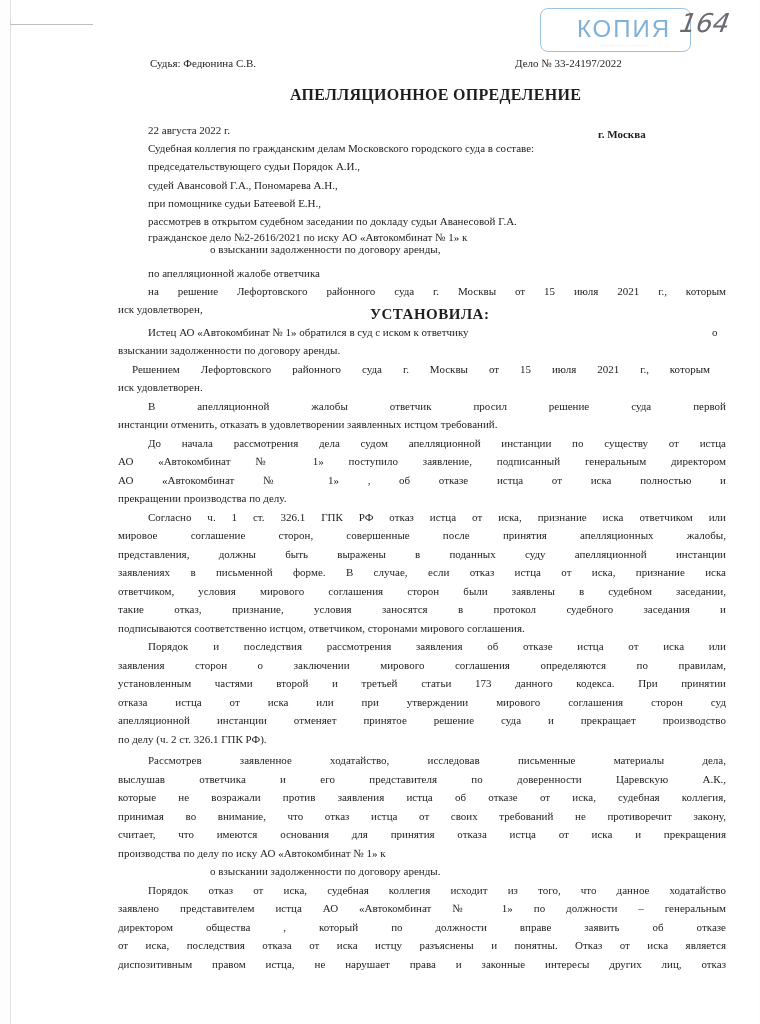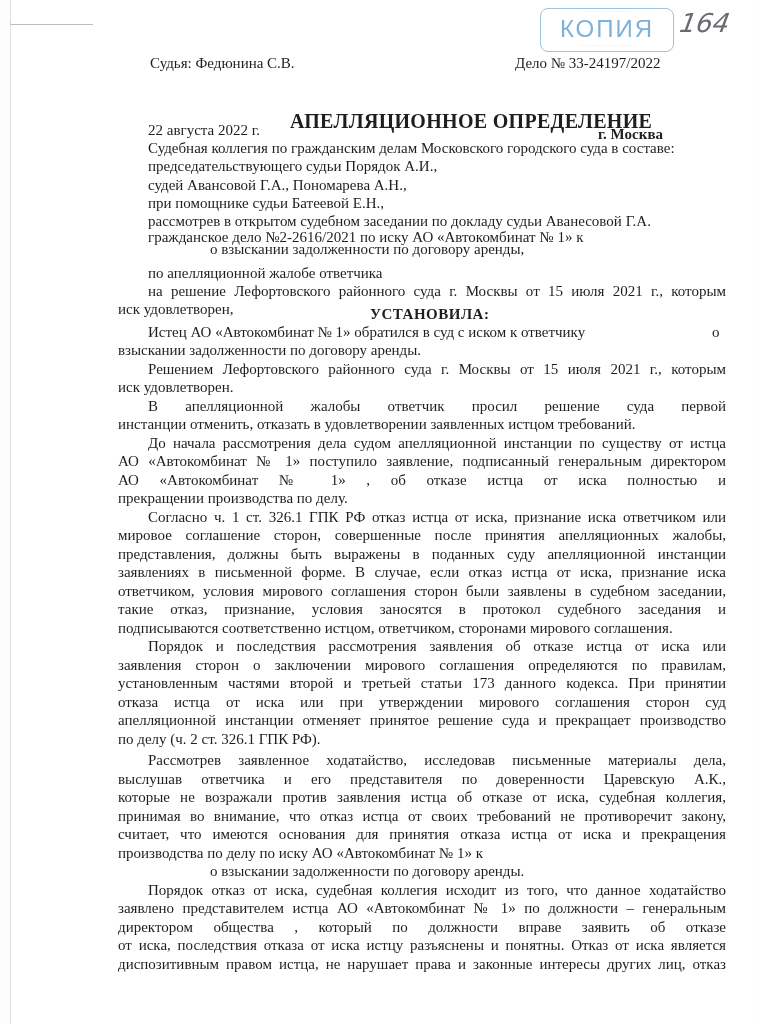--- a/index.html
+++ b/index.html
@@ -15,37 +15,37 @@
       background: #ffffff;
       border-left: 1px solid #e2e2e2;
     }
     .topline {
       position: absolute; left: 10px; top: 20px; width: 82px; height: 4px;
       border-bottom: 1px solid #bdbdbd; border-left: 1px solid #cfcfcf;
     }
     .stamp {
       position: absolute; left: 540px; top: 8px; width: 132px; height: 42px;
       border: 1.5px solid #9ec3e0; border-radius: 8px;
-      color: #7fb1d8; text-align: center;
+      color: #7fb1d8; text-align: center; padding-left: 17px;
     }
     .stamp .small-top, .stamp .small-bottom {
       font-family: "Liberation Sans", sans-serif;
       font-size: 4px; letter-spacing: 0.5px; color: #9ec3e0; line-height: 6px;
     }
     .stamp .big {
       font-family: "Liberation Sans", sans-serif;
       font-size: 24px; letter-spacing: 2px; line-height: 28px; font-weight: normal;
     }
     .handwriting {
       position: absolute; left: 680px; top: 8px;
       font-family: "DejaVu Sans", sans-serif; font-style: italic;
       font-size: 26px; color: #6a6a70; transform: skew(-10deg);
     }
-    .line { position: absolute; font-size: 15px; white-space: nowrap; line-height: 17px; }
-    .title { position: absolute; left: 290px; top: 86px; font-size: 20px; font-weight: bold; letter-spacing: 0.3px; margin-top: 24px; }
+    .line { position: absolute; font-size: 11px; white-space: nowrap; line-height: 17px; }
+    .title { position: absolute; left: 290px; top: 86px; font-size: 16px; font-weight: bold; letter-spacing: 0.3px; }
     .heading { position: absolute; left: 370px; top: 306px; font-size: 15px; font-weight: bold; letter-spacing: 0.5px; }
     .just { text-align: justify; text-align-last: justify; width: 578px; }
   </style>
 </head>
 <body>
 
 <div class="page"></div>
 <div class="topline"></div>
 
 <div class="stamp">
@@ -72,21 +72,21 @@
 <div class="line" style="left:148px;top:265px;text-align:right;">по апелляционной жалобе ответчика</div>
 <div class="line" style="left:148px;top:283px;width:578px;text-align:justify;text-align-last:justify;">на решение Лефортовского районного суда г. Москвы от 15 июля 2021 г., которым</div>
 <div class="line" style="left:118px;top:301px;">иск удовлетворен,</div>
 
 <div class="heading">УСТАНОВИЛА:</div>
 
 <div id="body-lines">
     <div class="line" style="left: 148px; top: 324px;">Истец АО «Автокомбинат № 1» обратился в суд с иском к ответчику</div>
     <div class="line" style="left: 712px; top: 324px;">о</div>
     <div class="line" style="left: 118px; top: 342px;">взыскании задолженности по договору аренды.</div>
-    <div class="line just" style="left: 148px; top: 361px; width: 578px;">Решением Лефортовского районного суда г. Москвы от 15 июля 2021 г., которым</div>
+    <div class="line just" style="left: 132px; top: 361px; width: 578px;">Решением Лефортовского районного суда г. Москвы от 15 июля 2021 г., которым</div>
     <div class="line" style="left: 118px; top: 379px;">иск удовлетворен.</div>
     <div class="line just" style="left: 148px; top: 398px; width: 578px;">В апелляционной жалобы ответчик                        просил решение суда первой</div>
     <div class="line" style="left: 118px; top: 416px;">инстанции отменить, отказать в удовлетворении заявленных истцом требований.</div>
     <div class="line just" style="left: 148px; top: 435px; width: 578px;">До начала рассмотрения дела судом апелляционной инстанции по существу от истца</div>
     <div class="line just" style="left: 118px; top: 453px; width: 608px;">АО «Автокомбинат № 1» поступило заявление, подписанный генеральным директором</div>
     <div class="line just" style="left: 118px; top: 472px; width: 608px;">АО «Автокомбинат № 1»                              , об отказе истца от иска полностью и</div>
     <div class="line" style="left: 118px; top: 490px;">прекращении производства по делу.</div>
     <div class="line just" style="left: 148px; top: 509px; width: 578px;">Согласно ч. 1 ст. 326.1 ГПК РФ отказ истца от иска, признание иска ответчиком или</div>
     <div class="line just" style="left: 118px; top: 527px; width: 608px;">мировое соглашение сторон, совершенные после принятия апелляционных жалобы,</div>
     <div class="line just" style="left: 118px; top: 546px; width: 608px;">представления, должны быть выражены в поданных суду апелляционной инстанции</div>

